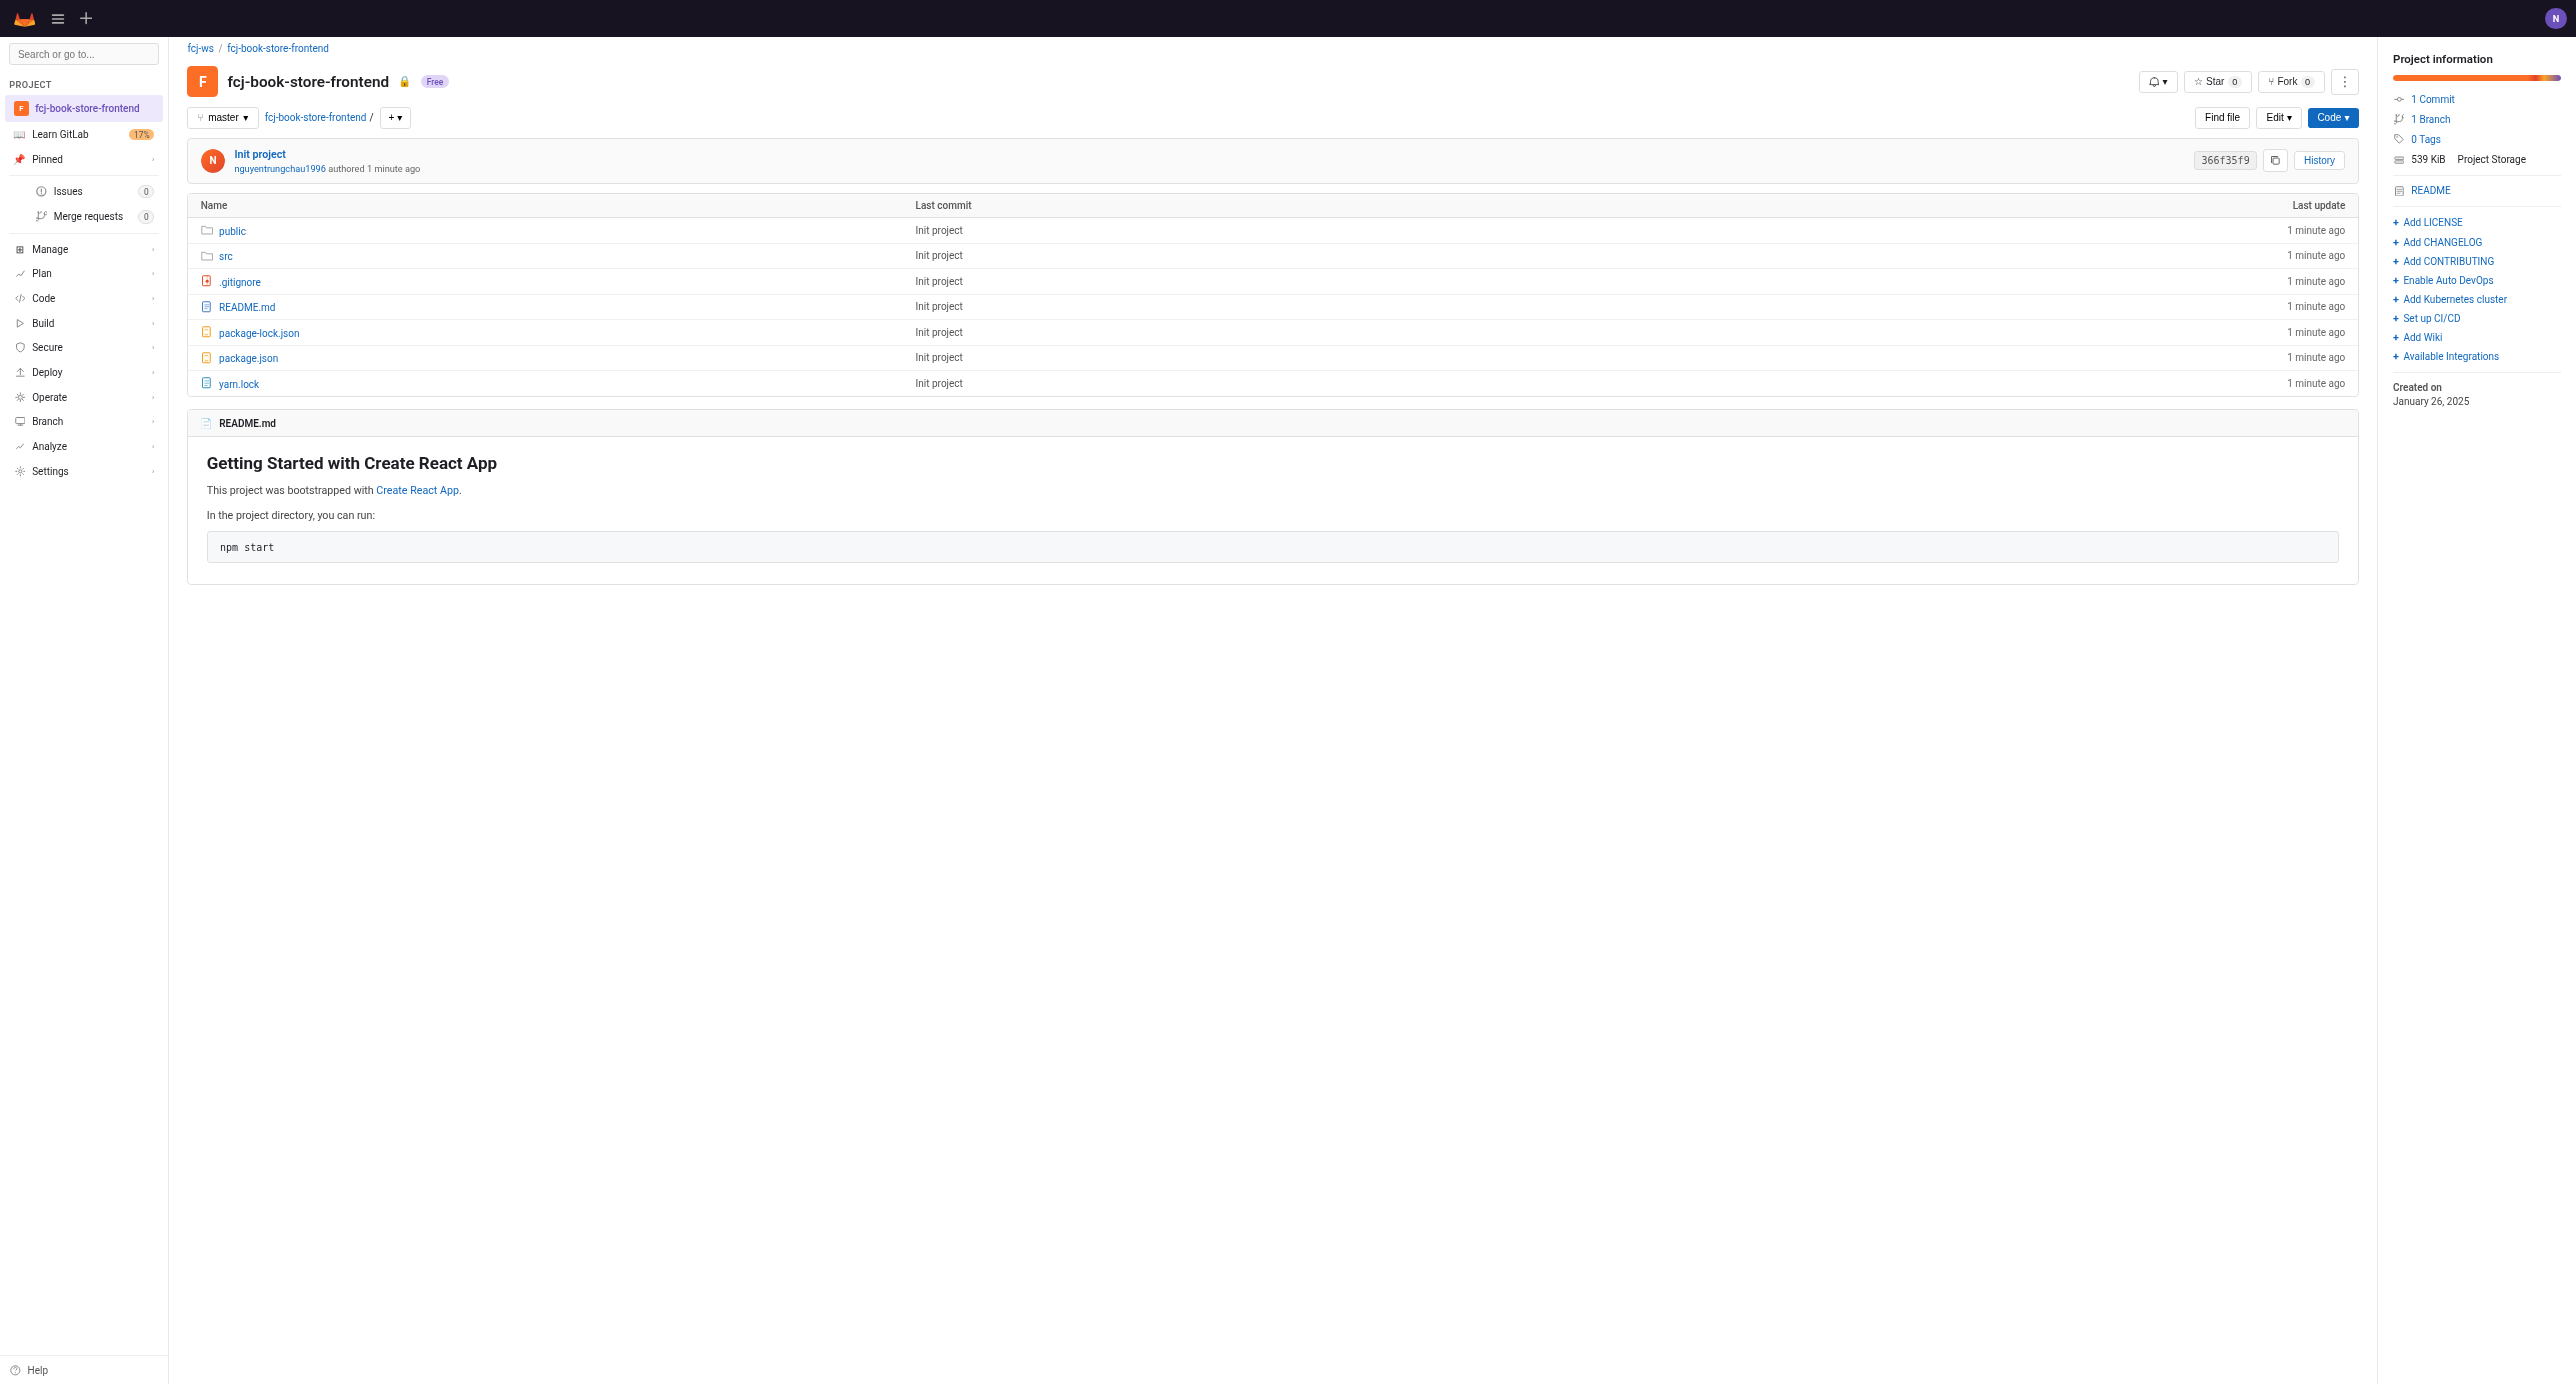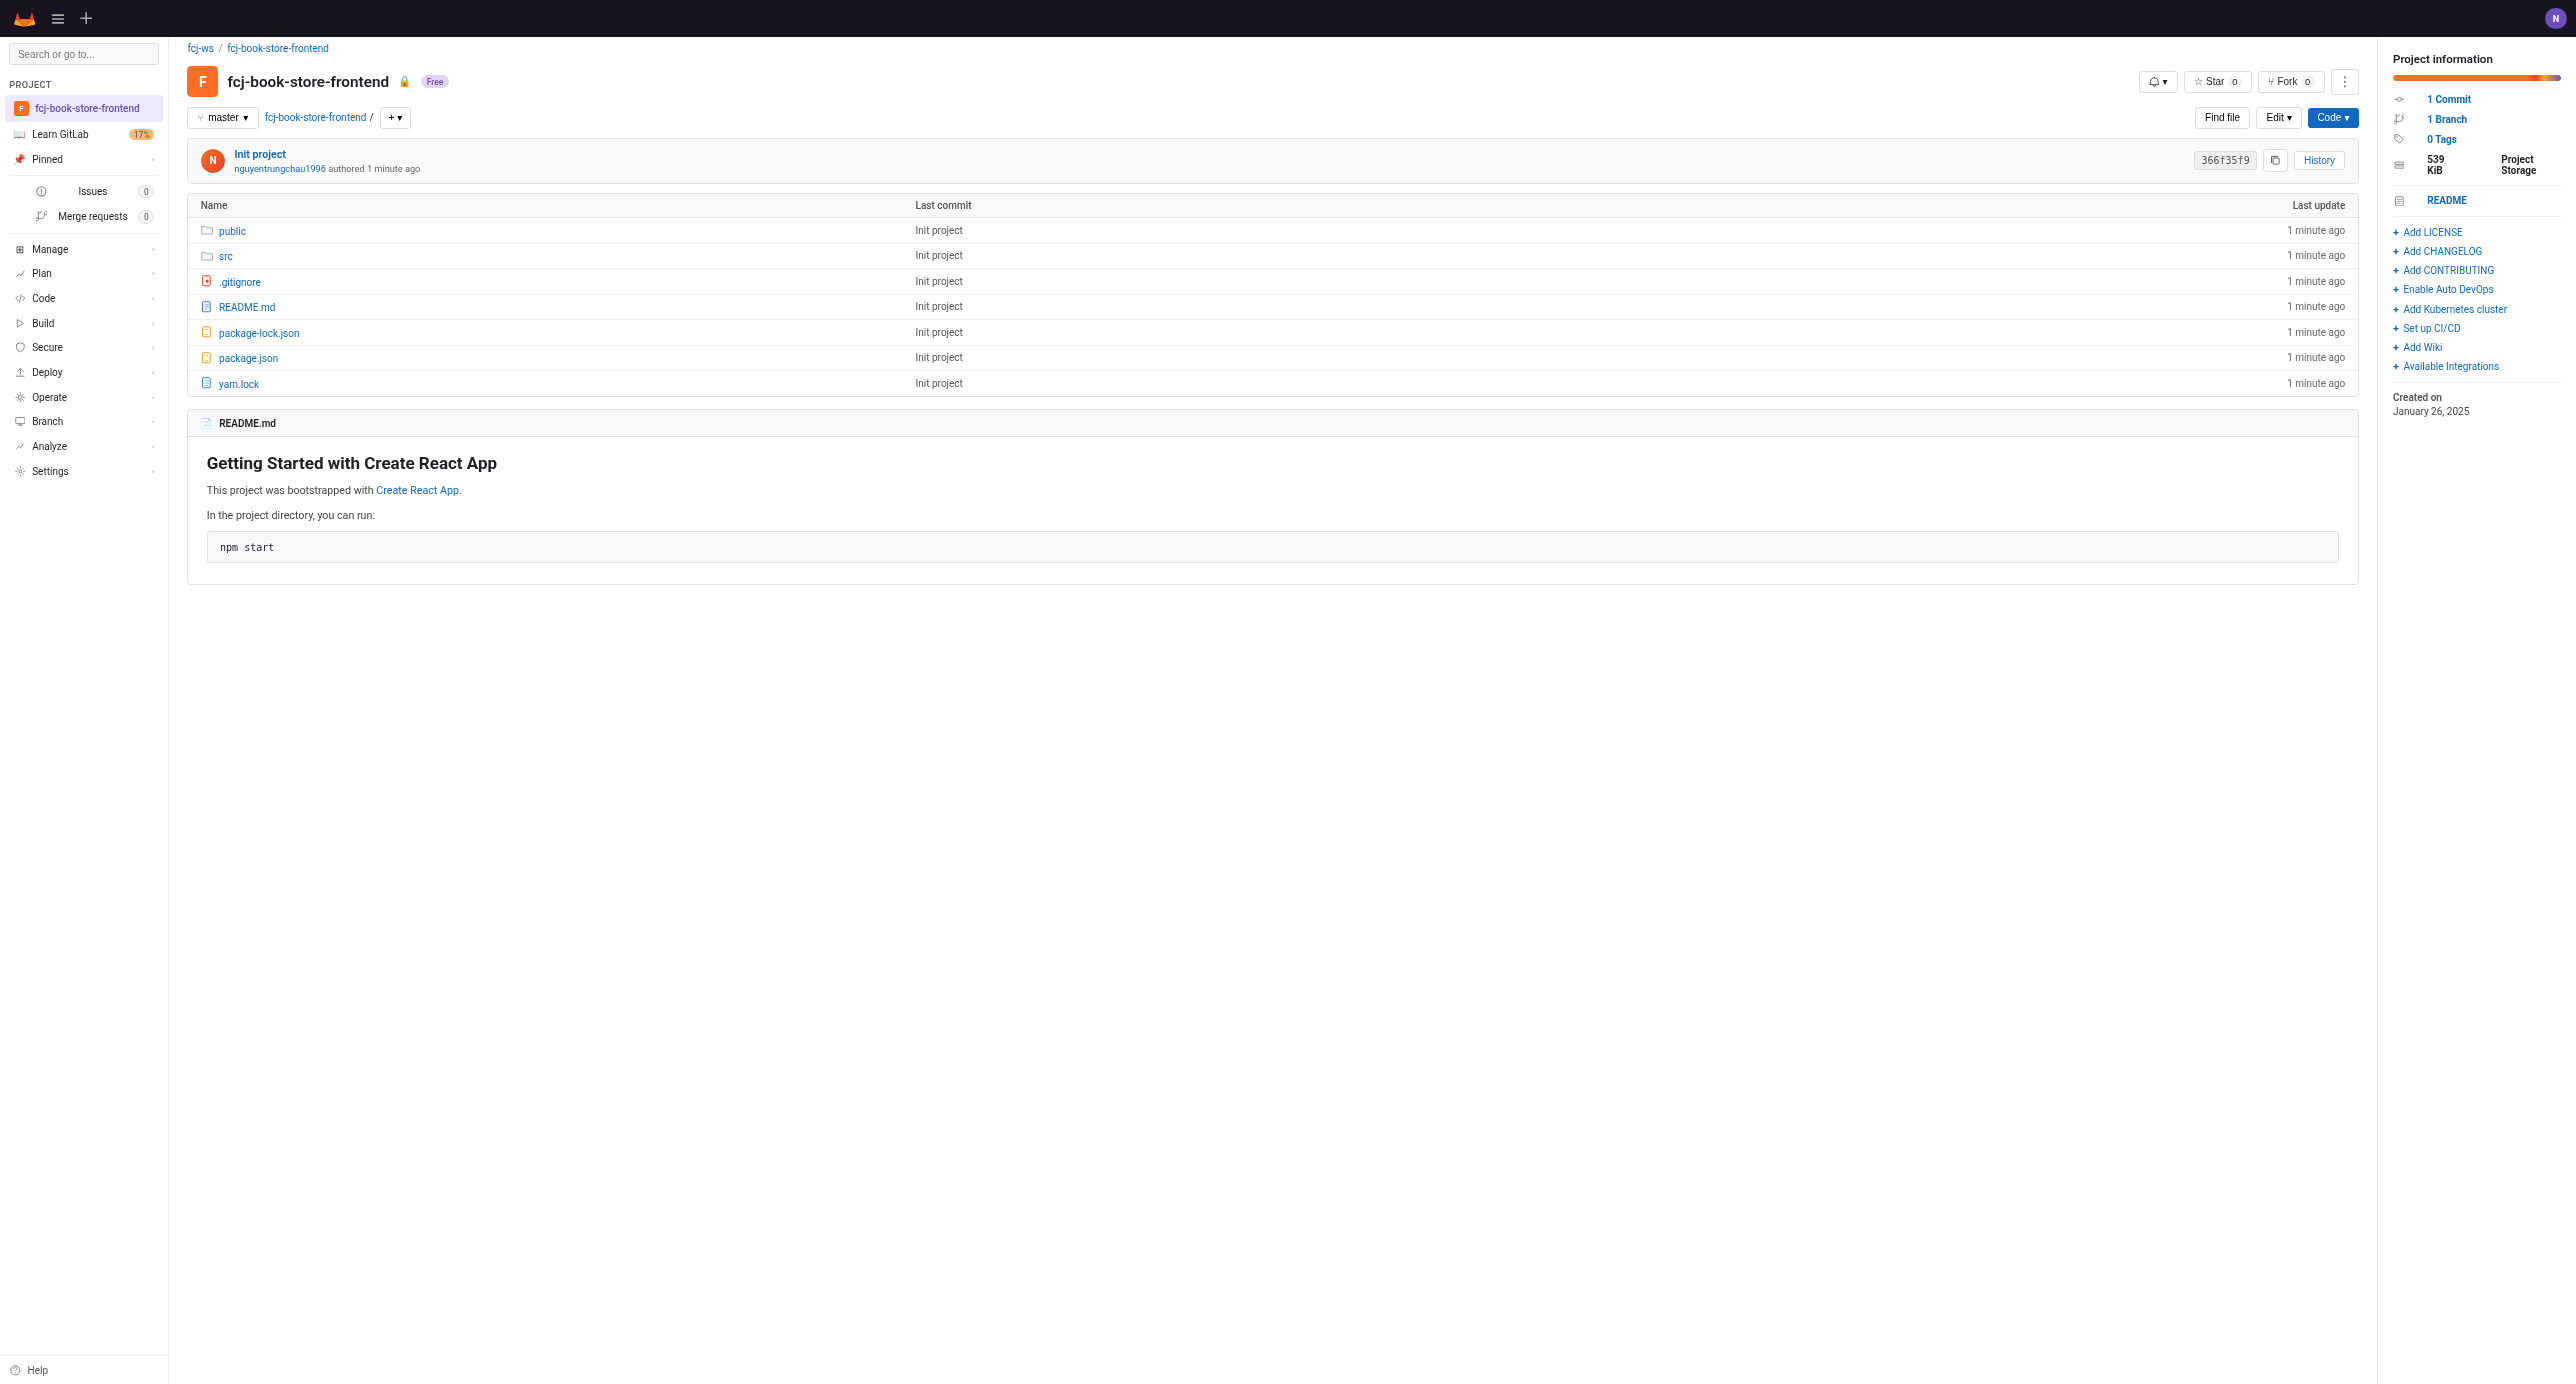--- a/index.html
+++ b/index.html
@@ -20,21 +20,21 @@
     .sidebar { width: 169px; background: #fff; border-right: 0.8px solid #e9e9e9; display: flex; flex-direction: column; overflow-y: auto; flex-shrink: 0; }
     .sidebar-search { padding: 6.1px 9.2px; }
     .sidebar-search input { width: 100%; padding: 4.6px 7.7px; border: 0.8px solid #ddd; border-radius: 3.1px; font-size: 10px; color: #666; background: #fafafa; }
     .project-header { padding: 7.7px 9.2px 4.6px; font-size: 9.2px; font-weight: 600; color: #666; text-transform: uppercase; letter-spacing: 0.4px; }
     .sidebar-item { display: flex; align-items: center; gap: 6.1px; padding: 5.4px 9.2px; cursor: pointer; color: #1f1e24; font-size: 10px; border-radius: 3.1px; margin: 0.8px 4.6px; }
     .sidebar-item.active { background: #ede8fb; color: #6b4fbb; font-weight: 500; }
     .sidebar-item .item-label { flex: 1; }
     .sidebar-item .badge { background: #fdba74; color: #555; font-size: 8.4px; padding: 0.8px 4.6px; border-radius: 7.7px; }
     .sidebar-item .count-badge { background: #f5f5f5; color: #555; font-size: 8.4px; padding: 0.8px 4.6px; border-radius: 7.7px; border: 0.8px solid #ddd; }
     .sidebar-sub { padding-left: 21.5px; }
-    .sidebar-sub .sidebar-item { font-size: 10px; text-align: center; }
+    .sidebar-sub .sidebar-item { font-size: 10px; }
     .sidebar-divider { height: 0.8px; background: #eee; margin: 3.1px 9.2px; }
     .sidebar-icon { width: 12.3px; height: 12.3px; display: flex; align-items: center; justify-content: center; flex-shrink: 0; }
     .chevron { font-size: 7.7px; color: #888; margin-left: auto; }
     .help-btn { margin-top: auto; padding: 7.7px 9.2px; display: flex; align-items: center; gap: 6.1px; color: #555; font-size: 10px; cursor: pointer; border-top: 0.8px solid #eee; }
 
     
     .breadcrumb { display: flex; align-items: center; gap: 4.6px; font-size: 10px; color: #555; padding: 6.1px 18.4px 0; }
     .breadcrumb a { color: #1068bf; text-decoration: none; }
     .breadcrumb-sep { color: #999; }
 
@@ -98,21 +98,21 @@
     .readme-body h2 { font-size: 14px; font-weight: 600; margin: 15.3px 0 6.1px; }
     .readme-body p { font-size: 10.7px; color: #444; line-height: 1.6; margin-bottom: 7.7px; }
     .readme-body a { color: #1068bf; text-decoration: none; }
     .readme-body pre { background: #f6f8fa; border: 0.8px solid #e0e0e0; border-radius: 3.1px; padding: 9.2px 12.3px; font-family: monospace; font-size: 10px; margin: 6.1px 0; }
 
     
     .right-panel { width: 199px; padding: 15px; border-left: 0.8px solid #e9e9e9; flex-shrink: 0; overflow-y: auto; }
     .right-panel h3 { font-size: 11.5px; font-weight: 600; margin-bottom: 9.2px; }
     .progress-bar { height: 6.1px; border-radius: 3.1px; background: #e0e0e0; margin-bottom: 12.3px; overflow: hidden; }
     .progress-fill { height: 100%; background: linear-gradient(to right, #fc6d26 80%, #e24329 85%, #fca326 90%, #6b4fbb 100%); border-radius: 3.1px; width: 100%; }
-    .info-item { display: flex; align-items: center; gap: 22px; font-size: 10px; color: #1f1e24; margin-bottom: 7.7px; font-weight: bold; }
+    .info-item { display: flex; gap: 6px; font-size: 10px; color: #1f1e24; margin-bottom: 7.7px; }
     .info-item a { color: #1068bf; text-decoration: none; }
     .info-icon { width: 12.3px; height: 12.3px; display: flex; align-items: center; justify-content: center; color: #888; flex-shrink: 0; }
     .right-divider { height: 0.8px; background: #eee; margin: 9.2px 0; }
     .add-link { display: flex; align-items: center; gap: 4.6px; font-size: 10px; color: #1068bf; cursor: pointer; text-decoration: none; margin-bottom: 6.1px; }
     .add-link-icon { color: #1068bf; font-size: 10.7px; font-weight: bold; }
     .created-section { margin-top: 9.2px; }
     .created-section .label { font-size: 10px; font-weight: 600; color: #555; margin-bottom: 3.1px; }
     .created-section .date { font-size: 10px; color: #444; }
 
     

